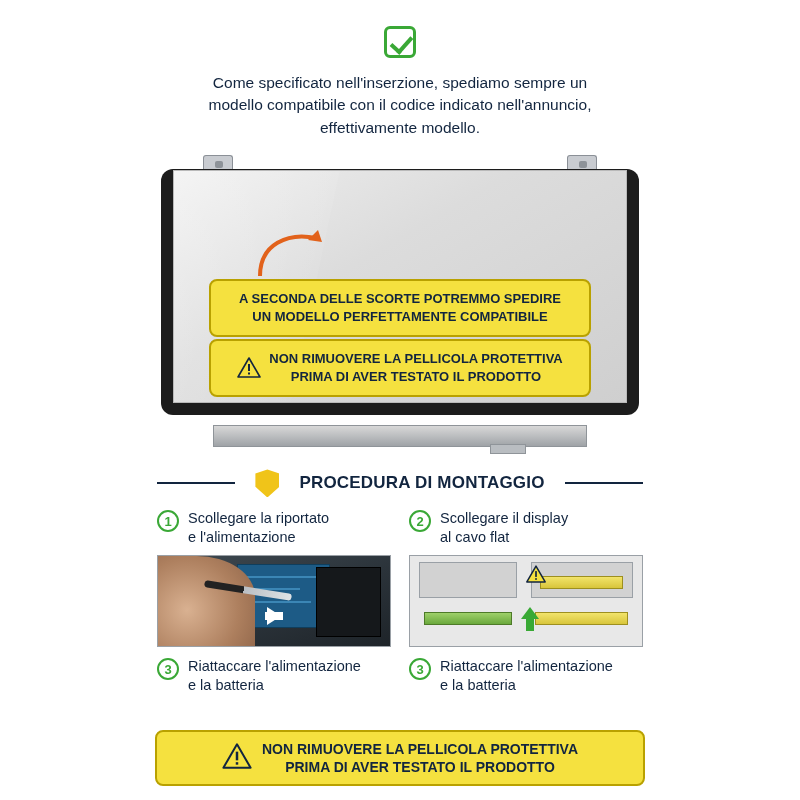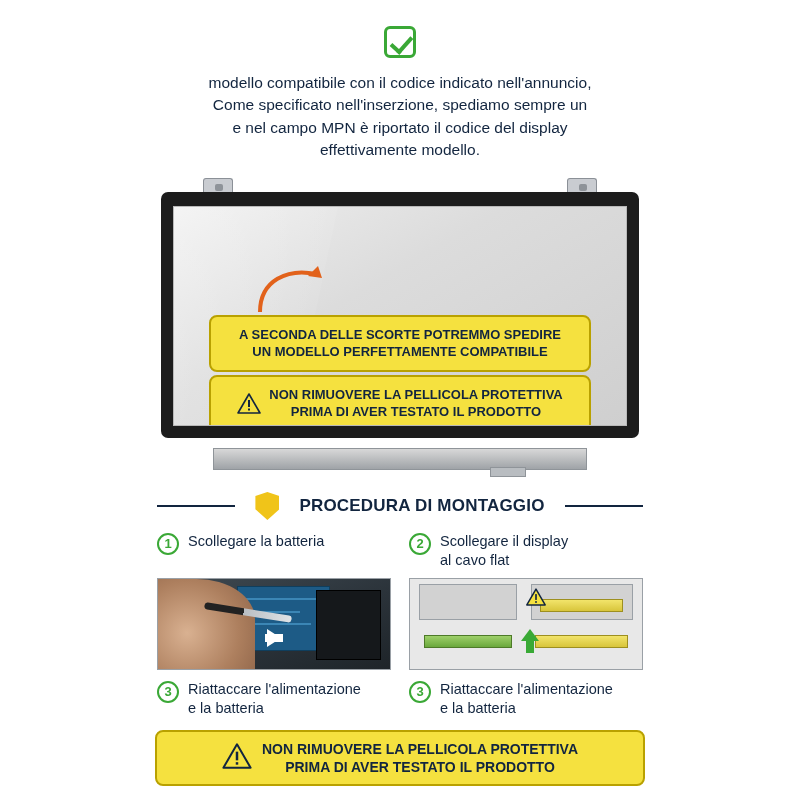--- a/index.html
+++ b/index.html
@@ -98,22 +98,22 @@
     border-radius:2px;
   }
   .tab.t1 { left: 42px; }
   .tab.t2 { right: 42px; }
 
   .panel {
     position: absolute;
     top: 14px; left: 0;
     width: 478px; height: 246px;
     background: #1c1c1c;
-    border-radius: 7px;
-    padding: 14px 12px 12px 12px;
+    border-radius: 12px;
+    padding: 1px 12px 12px 12px;
   }
   .screen {
     width: 100%; height: 100%;
     background: linear-gradient(150deg,#efefef 0%,#dcdcdc 40%,#cfcfcf 100%);
     border: 1px solid #b9b9b9;
     position: relative;
     overflow: hidden;
   }
   .screen::before {
     content:"";
@@ -340,23 +340,22 @@
   <div class="side-band left"></div>
   <div class="side-band right"></div>
 
   <div class="content">
 
     <div class="header-row">
       <div class="check-box-icon"></div>
     </div>
 
     <div class="intro">
+      <div>Come specificato nell'inserzione, spediamo sempre un</div>
       <div>modello compatibile con il codice indicato nell'annuncio,</div>
-      <div>Come specificato nell'inserzione, spediamo sempre un</div>
-      <div>e nel campo MPN è riportato il codice del display</div>
       <div>effettivamente modello.</div>
     </div>
 
     <div class="display-wrap">
       <div class="tab t1"></div>
       <div class="tab t2"></div>
 
       <div class="panel">
         <div class="screen">
 
@@ -398,21 +397,22 @@
       <div class="proc-title">PROCEDURA DI MONTAGGIO</div>
       <div class="proc-rule"></div>
     </div>
 
     <div class="steps">
 
       <div class="step-col">
         <div class="step-head">
           <div class="num">1</div>
           <div class="step-text">
-            <div>Scollegare la batteria</div>
+            <div>Scollegare la riportato</div>
+            <div>e l'alimentazione</div>
           </div>
         </div>
         <div class="photo photo-a">
           <div class="pcb">
             <div class="pcb-line" style="left:6%;top:18%;width:80%;"></div>
             <div class="pcb-line" style="left:6%;top:38%;width:62%;"></div>
             <div class="pcb-line" style="left:6%;top:58%;width:74%;"></div>
           </div>
           <div class="battery"></div>
           <div class="hand"></div>

